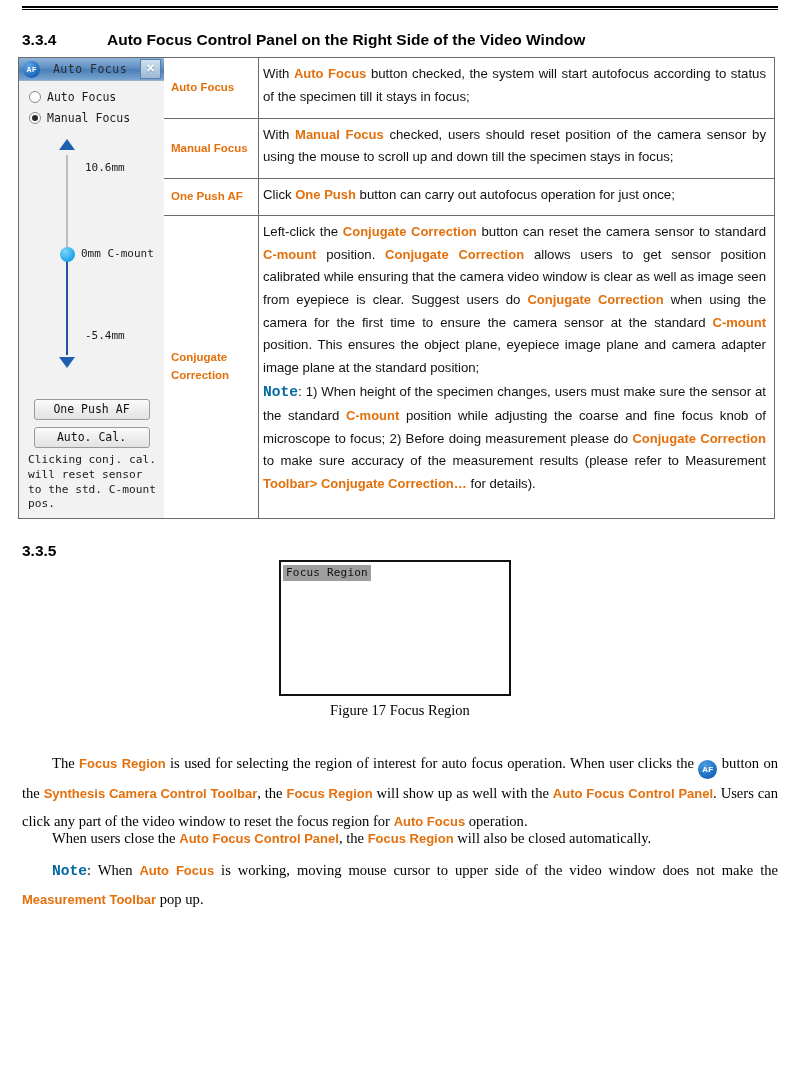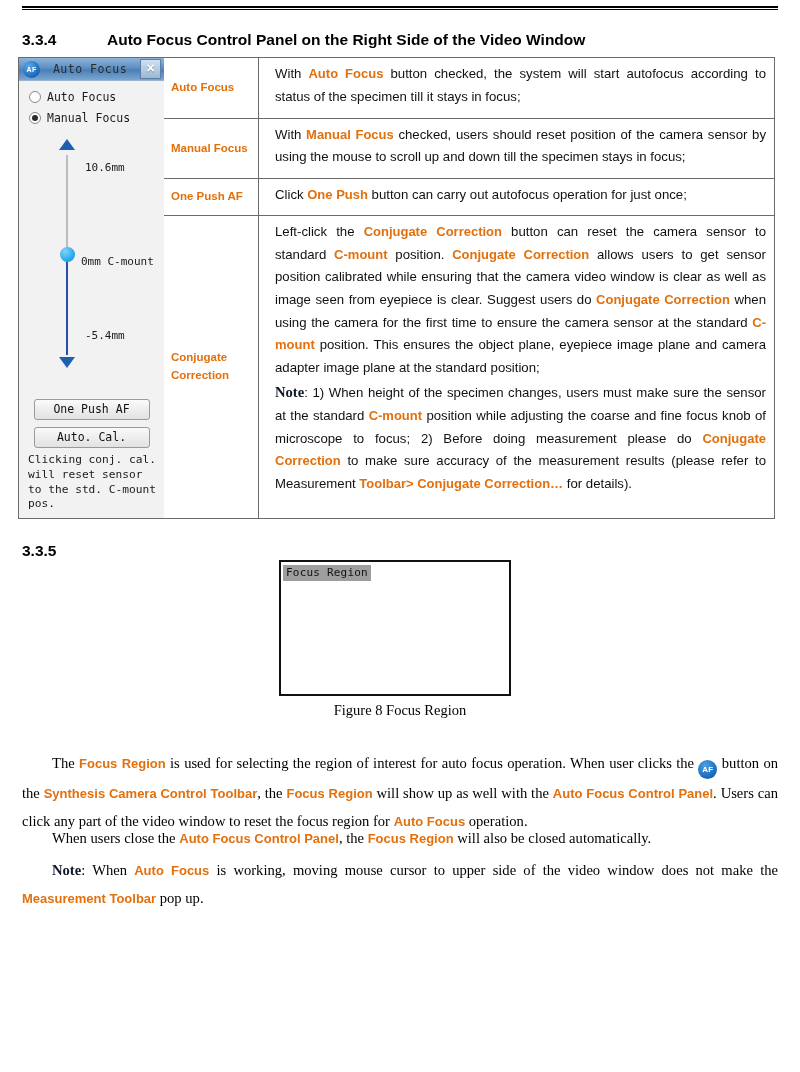--- a/index.html
+++ b/index.html
@@ -85,21 +85,21 @@
     font-size: 11.5px;
     color: #e2700c;
     padding: 7px 6px 7px 7px;
     line-height: 1.55;
     vertical-align: middle;
   }
   td.desc-cell {
     font-family: "Liberation Sans", sans-serif;
     font-size: 13.2px;
     color: #111;
-    padding: 5px 8px 6px 16px;
+    padding: 5px 8px 6px 4px;
     line-height: 1.72;
     text-align: justify;
     text-justify: inter-word;
   }
   td.panel-cell {
     padding: 0;
     background: #f1f1f1;
     vertical-align: top;
   }
 
@@ -224,21 +224,21 @@
     background: radial-gradient(circle at 35% 30%, #7fd4fb 0%, #23a7e8 65%, #1b8ccb 100%);
   }
   .slider-label {
     position: absolute;
     font-family: "DejaVu Sans Mono", monospace;
     font-size: 11px;
     color: #1a1a1a;
     white-space: nowrap;
   }
   .lab-top { left: 66px; top: 22px; }
-  .lab-mid { left: 62px; top: 116px; }
+  .lab-mid { left: 62px; top: 108px; }
   .lab-bot { left: 66px; top: 190px; }
 
   .af-btn {
     display: block;
     margin: 0 auto 7px auto;
     width: 116px;
     height: 21px;
     line-height: 19px;
     text-align: center;
     font-family: "DejaVu Sans Mono", monospace;
@@ -307,23 +307,23 @@
   #para-1 { top: 736px; margin-top: 13px; }
   #para-2 { top: 824px; }
   #para-3 { top: 856px; }
   .ob {
     color: #e2700c;
     font-weight: bold;
     font-family: "Liberation Sans", sans-serif;
     font-size: 13px;
   }
   .rb {
-    color: #0f172a;
-    font-weight: bold;
-    font-family: Liberation Serif, serif;
+    color: #0369a1;
+    font-weight: bold;
+    font-family: Liberation Mono, monospace;
     font-size: 14.6px;
   }
   .af-badge-inline {
     display: inline-block;
     width: 19px; height: 19px;
     border-radius: 50%;
     background: radial-gradient(circle at 38% 28%, #4b9fe0 0%, #1769bd 70%, #125aa6 100%);
     color: #ffffff;
     font-family: "Liberation Sans", sans-serif;
     font-size: 8px;
@@ -417,19 +417,19 @@
     </tbody>
   </table>
 
   <div class="heading" id="heading-335">
     <span class="num">3.3.5</span>
   </div>
 
   <div class="figure-box">
     <span class="focus-region-tag">Focus Region</span>
   </div>
-  <div class="figure-caption">Figure 8 Focus Region</div>
+  <div class="figure-caption">Figure 17 Focus Region</div>
 
   <div class="body-para" id="para-1"><span class="indent"></span><span>The </span><span class="ob">Focus Region</span><span> is used for selecting the region of interest for auto focus operation. When user clicks the </span><span class="af-badge-inline">AF</span><span> button on the </span><span class="ob">Synthesis Camera Control Toolbar</span><span>, the </span><span class="ob">Focus Region</span><span> will show up as well with the </span><span class="ob">Auto Focus Control Panel</span><span>. Users can click any part of the video window to reset the focus region for </span><span class="ob">Auto Focus</span><span> operation.</span></div>
   <div class="body-para" id="para-2"><span class="indent"></span><span>When users close the </span><span class="ob">Auto Focus Control Panel</span><span>, the </span><span class="ob">Focus Region</span><span> will also be closed automatically.</span></div>
   <div class="body-para" id="para-3"><span class="indent"></span><span class="rb">Note</span><span>: When </span><span class="ob">Auto Focus</span><span> is working, moving mouse cursor to upper side of the video window does not make the </span><span class="ob">Measurement Toolbar</span><span> pop up.</span></div>
 
 </div>
 
 </body></html>

